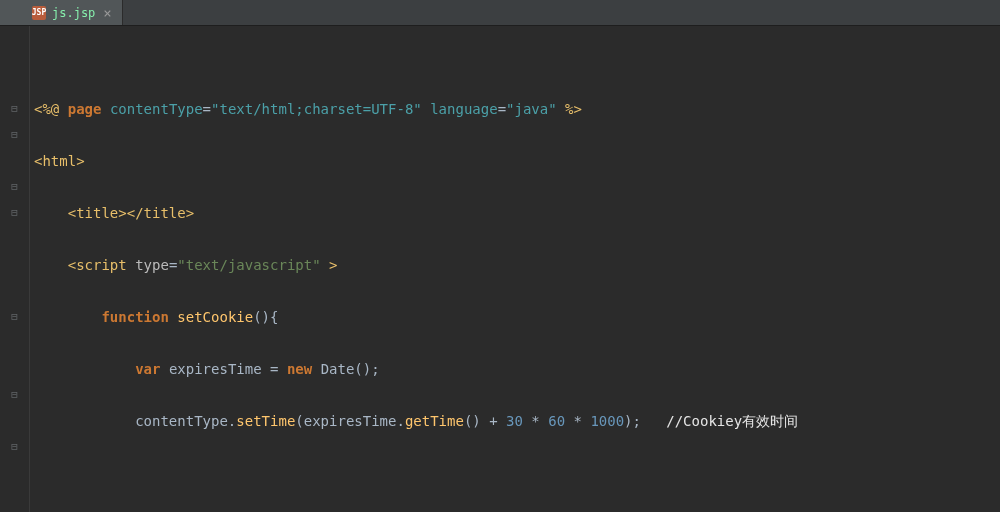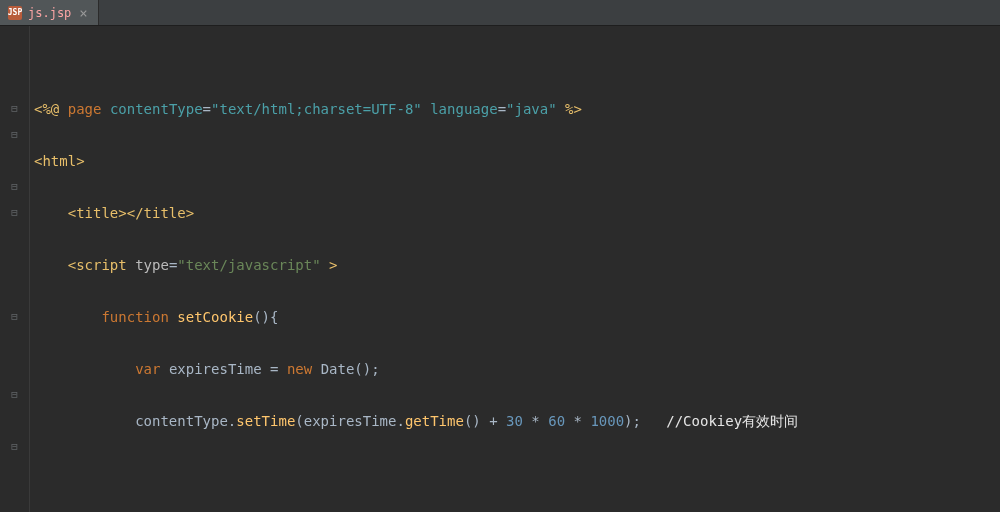--- a/index.html
+++ b/index.html
@@ -31,22 +31,23 @@
   width: 14px;
   height: 14px;
   background: #b85c3b;
   border-radius: 2px;
   display: flex;
   align-items: center;
   justify-content: center;
   font-size: 8px;
   color: #fff;
   font-weight: bold;
+  margin-left: 24px;
 }
-.tab-label { color: #fca5a5; }
+.tab-label { color: #86efac; }
 .tab-close {
   color: #999;
   font-size: 14px;
   cursor: pointer;
   padding: 0 2px;
 }
 .editor-area {
   display: flex;
   height: calc(100% - 26px);
 }
@@ -63,21 +64,21 @@
   font-size: 11px;
   line-height: 26px;
 }
 .code {
   flex: 1;
   padding-top: 44px;
   padding-left: 4px;
   line-height: 26px;
   white-space: pre;
 }
-.kw { color: #cc7832; font-weight: normal; }
+.kw { color: #cc7832; font-weight: bold; }
 .tag { color: #e8bf6a; }
 .attr2 { color: #bababa; }
 .attr-page { color: #4ba0a8; margin-top: 12px; }
 .str { color: #6a8759; }
 .str2 { color: #4ba0a8; }
 .num { color: #6897bb; }
 .ident { color: #a9b7c6; }
 .func { color: #ffc66d; margin-top: 37px; }
 .comment { color: #e5e5e5; }
 .brack { color: #a9b7c6; }

